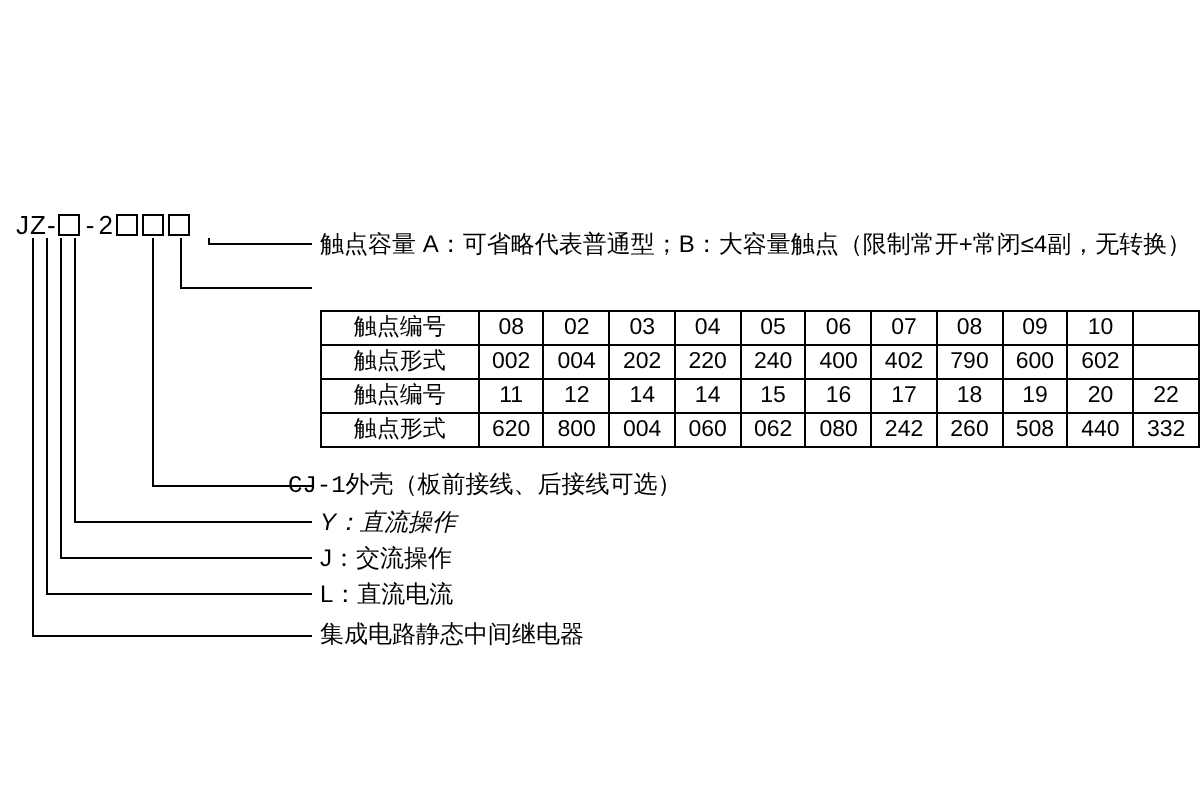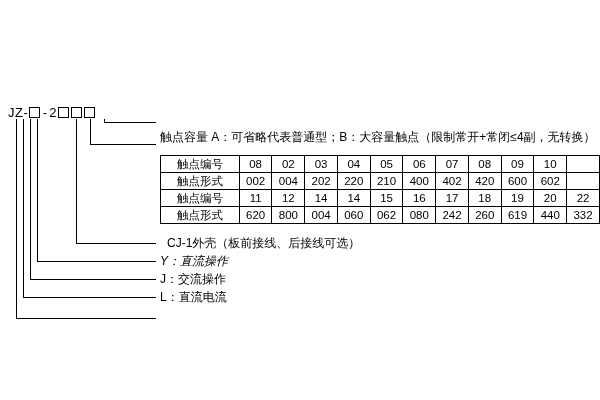--- a/index.html
+++ b/index.html
@@ -57,23 +57,23 @@
     pointer-events: none;
   }
 
   
   .label {
     position: absolute;
     font-size: 12px;
     line-height: 14px;
     white-space: nowrap;
   }
-  .label-cap { left: 160px; top: 115px; margin-top: 15px; }
+  .label-cap { left: 160px; top: 115px; }
   .label-num { left: 160px; top: 137px; }
-  .label-cj  { left: 167px; top: 236px; }
+  .label-cj  { left: 144px; top: 236px; font-family: Liberation Mono, monospace; }
   .label-y   { left: 160px; top: 254px; font-style: italic; }
   .label-j   { left: 160px; top: 272px; }
   .label-l   { left: 160px; top: 290px; }
   .label-main{ left: 160px; top: 310px; }
 
   
   .tbl-wrap {
     position: absolute;
     left: 160px;
     top: 155px;
@@ -133,20 +133,21 @@
 
       <path d="M16.5,119 L16.5,318 L156,318"></path>
     </g>
   </svg>
 
   <div class="label label-cap">触点容量  A：可省略代表普通型；B：大容量触点（限制常开+常闭≤4副，无转换）</div>
   <div class="label label-cj">CJ-1外壳（板前接线、后接线可选）</div>
   <div class="label label-y">Y：直流操作</div>
   <div class="label label-j">J：交流操作</div>
   <div class="label label-l">L：直流电流</div>
+  <div class="label label-main">集成电路静态中间继电器</div>
 
   <div class="tbl-wrap">
     <table>
       <tbody>
         <tr>
           <td class="hdr">触点编号</td>
           <td class="cell">08</td>
           <td class="cell">02</td>
           <td class="cell">03</td>
           <td class="cell">04</td>
@@ -157,24 +158,24 @@
           <td class="cell">09</td>
           <td class="cell">10</td>
           <td class="cell"></td>
         </tr>
         <tr>
           <td class="hdr">触点形式</td>
           <td class="cell">002</td>
           <td class="cell">004</td>
           <td class="cell">202</td>
           <td class="cell">220</td>
-          <td class="cell">210</td>
+          <td class="cell">240</td>
           <td class="cell">400</td>
           <td class="cell">402</td>
-          <td class="cell">420</td>
+          <td class="cell">790</td>
           <td class="cell">600</td>
           <td class="cell">602</td>
           <td class="cell"></td>
         </tr>
         <tr>
           <td class="hdr">触点编号</td>
           <td class="cell">11</td>
           <td class="cell">12</td>
           <td class="cell">14</td>
           <td class="cell">14</td>
@@ -189,21 +190,21 @@
         <tr>
           <td class="hdr">触点形式</td>
           <td class="cell">620</td>
           <td class="cell">800</td>
           <td class="cell">004</td>
           <td class="cell">060</td>
           <td class="cell">062</td>
           <td class="cell">080</td>
           <td class="cell">242</td>
           <td class="cell">260</td>
-          <td class="cell">619</td>
+          <td class="cell">508</td>
           <td class="cell">440</td>
           <td class="cell">332</td>
         </tr>
       </tbody>
     </table>
   </div>
 
 </div>
 
 </body></html>

